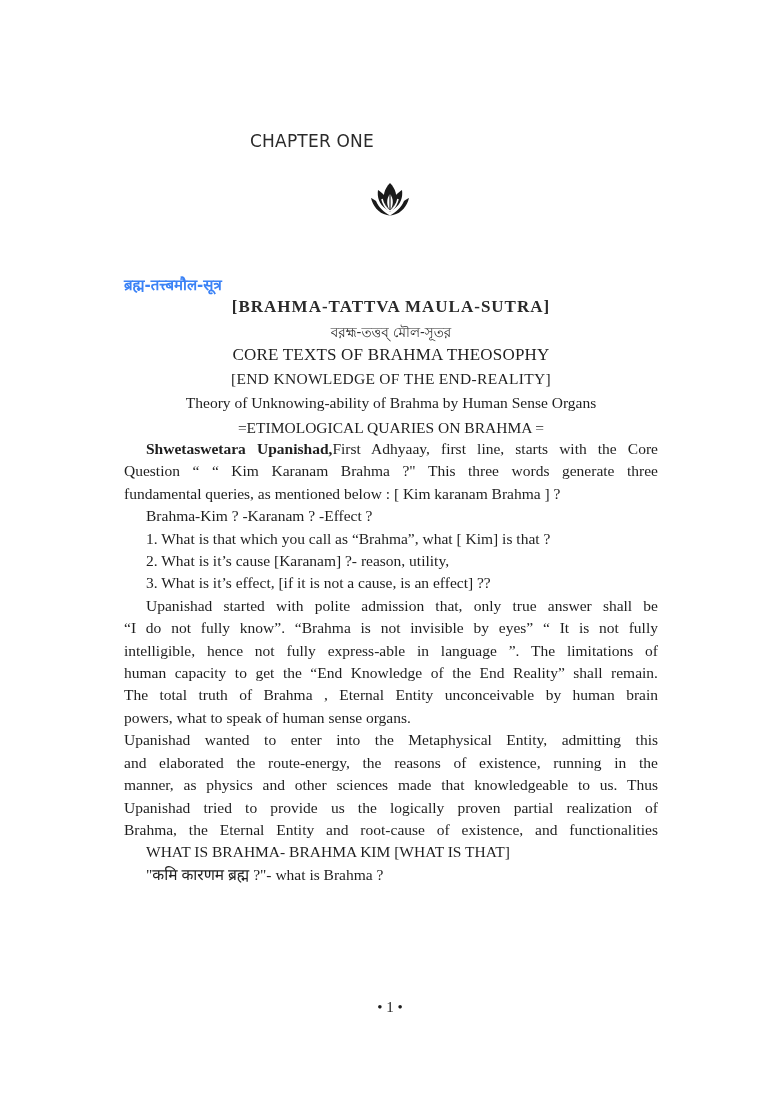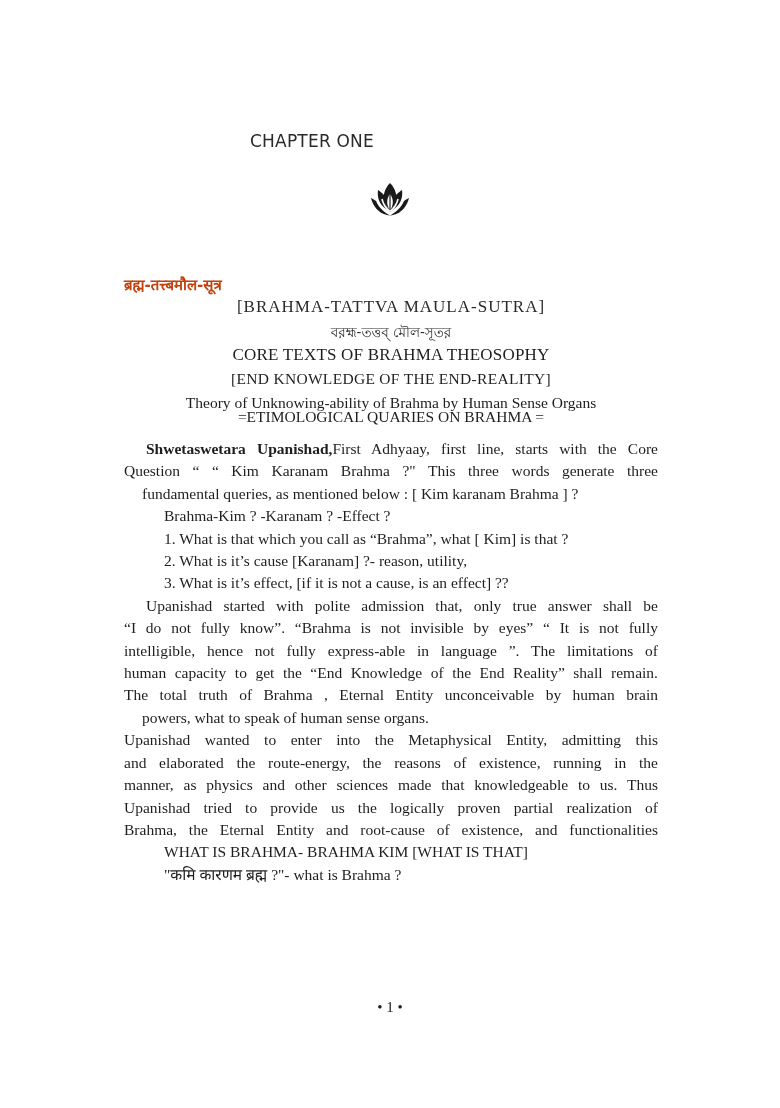--- a/index.html
+++ b/index.html
@@ -34,34 +34,34 @@
     width: 40px;
     height: 36px;
   }
   .dev-heading {
     position: absolute;
     top: 274px;
     left: 124px;
     font-family: "DejaVu Sans", sans-serif;
     font-weight: bold;
     font-size: 15px;
-    color: #c2410c;
+    color: #3b82f6;
   }
   .center-line {
     position: absolute;
     left: 124px;
     width: 534px;
     text-align: center;
     white-space: nowrap;
   }
   .h-brahma {
     top: 297px;
     font-size: 17px;
     letter-spacing: 1px;
-    font-weight: normal;
+    font-weight: bold;
     color: #2a2a2a;
   }
   .h-bengali {
     top: 322px;
     font-family: "DejaVu Sans", sans-serif;
     font-size: 13.5px;
     color: #2a2a2a;
   }
   .h-core {
     top: 345px;
@@ -71,35 +71,34 @@
   .h-end {
     top: 370px;
     font-size: 15.5px;
     letter-spacing: 0.3px;
   }
   .h-theory {
     top: 394px;
     font-size: 15.5px;
   }
   .h-etim {
-    top: 408px;
+    top: 419px;
     font-size: 15.5px;
     text-align: center;
   }
   .body-text {
     position: absolute;
     left: 124px;
     width: 534px;
     font-size: 15.5px;
     line-height: 22.4px;
     text-align: justify;
   }
   .line {
     display: block;
-    margin-left: 18px;
   }
   .justify-line {
     text-align: justify;
     text-align-last: justify;
     display: block;
   }
   .bold {
     font-weight: bold;
   }
   .page-number {

